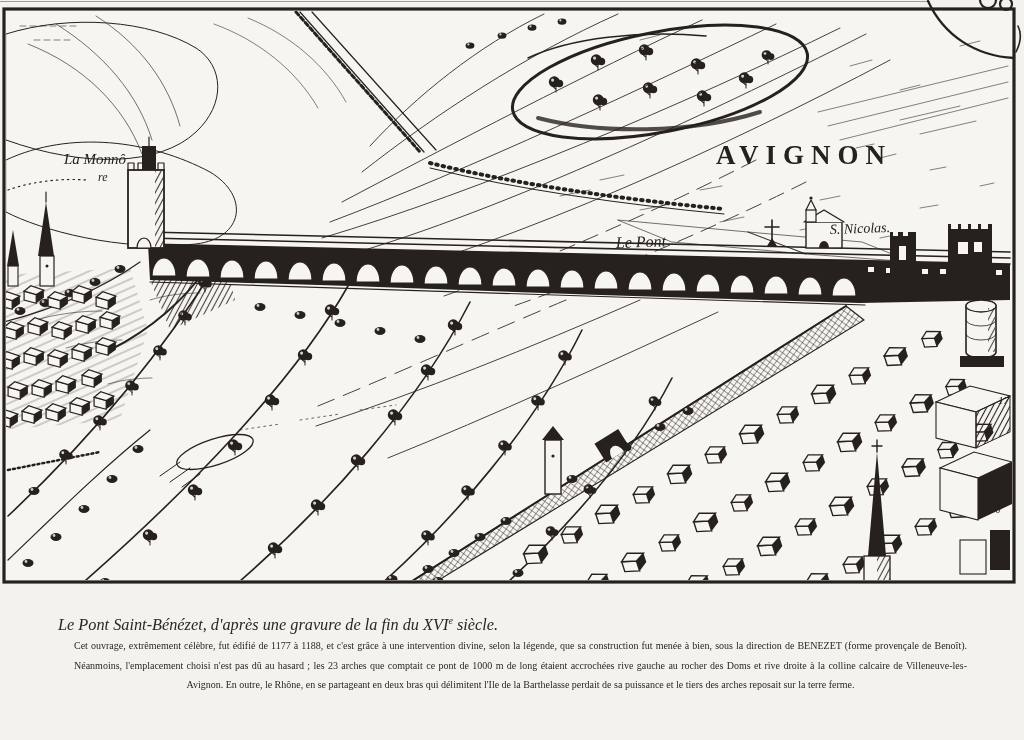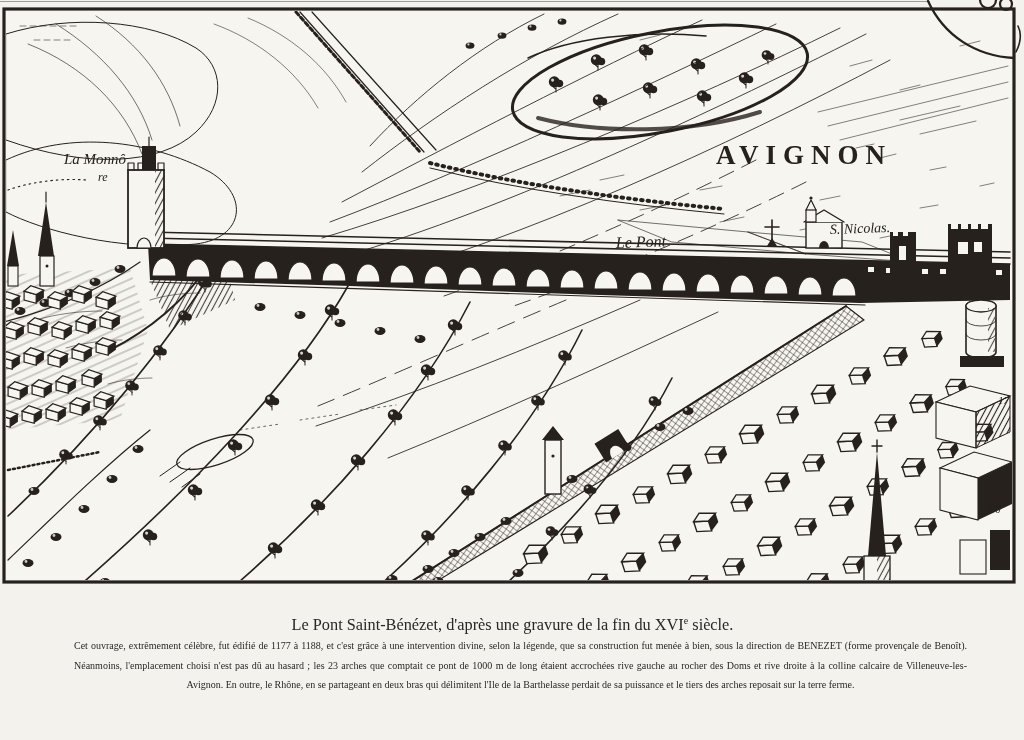--- a/index.html
+++ b/index.html
@@ -11,21 +11,21 @@
   .ink{stroke:#27211e;fill:none;stroke-linecap:round;stroke-linejoin:round;}
   .w08{stroke-width:.8}.w1{stroke-width:1}.w12{stroke-width:1.2}.w16{stroke-width:1.6}
   .w2{stroke-width:2}.w3{stroke-width:3}.w4{stroke-width:4}
   .fink{fill:#27211e;stroke:none;}
   .fpaper{fill:#f7f5f0;}
   .op7{opacity:.7}.op8{opacity:.8}
   text{fill:#27211e;}
   .lbl-caps{font-family:"Liberation Serif",serif;font-weight:600;letter-spacing:7px;font-size:27px;}
   .lbl-it{font-family:"Liberation Serif",serif;font-style:italic;}
   .caption{padding:11px 57px 0 58px;color:#272727;}
-  .caption-title{text-align:center;font-size:16.3px;line-height:20px;}
+  .caption-title{text-align:left;font-size:16.3px;line-height:20px;font-style:italic;}
   .caption-title sup{font-size:10px;}
   .caption-body{margin:1px 0 0 16px;font-size:10px;line-height:19.5px;text-align:justify;text-align-last:center;}
 </style>
 </head>
 <body>
 
 <div class="page">
   <figure class="engraving" style="margin:0">
     <svg width="1024" height="600" viewBox="0 0 1024 600">
       <defs>

